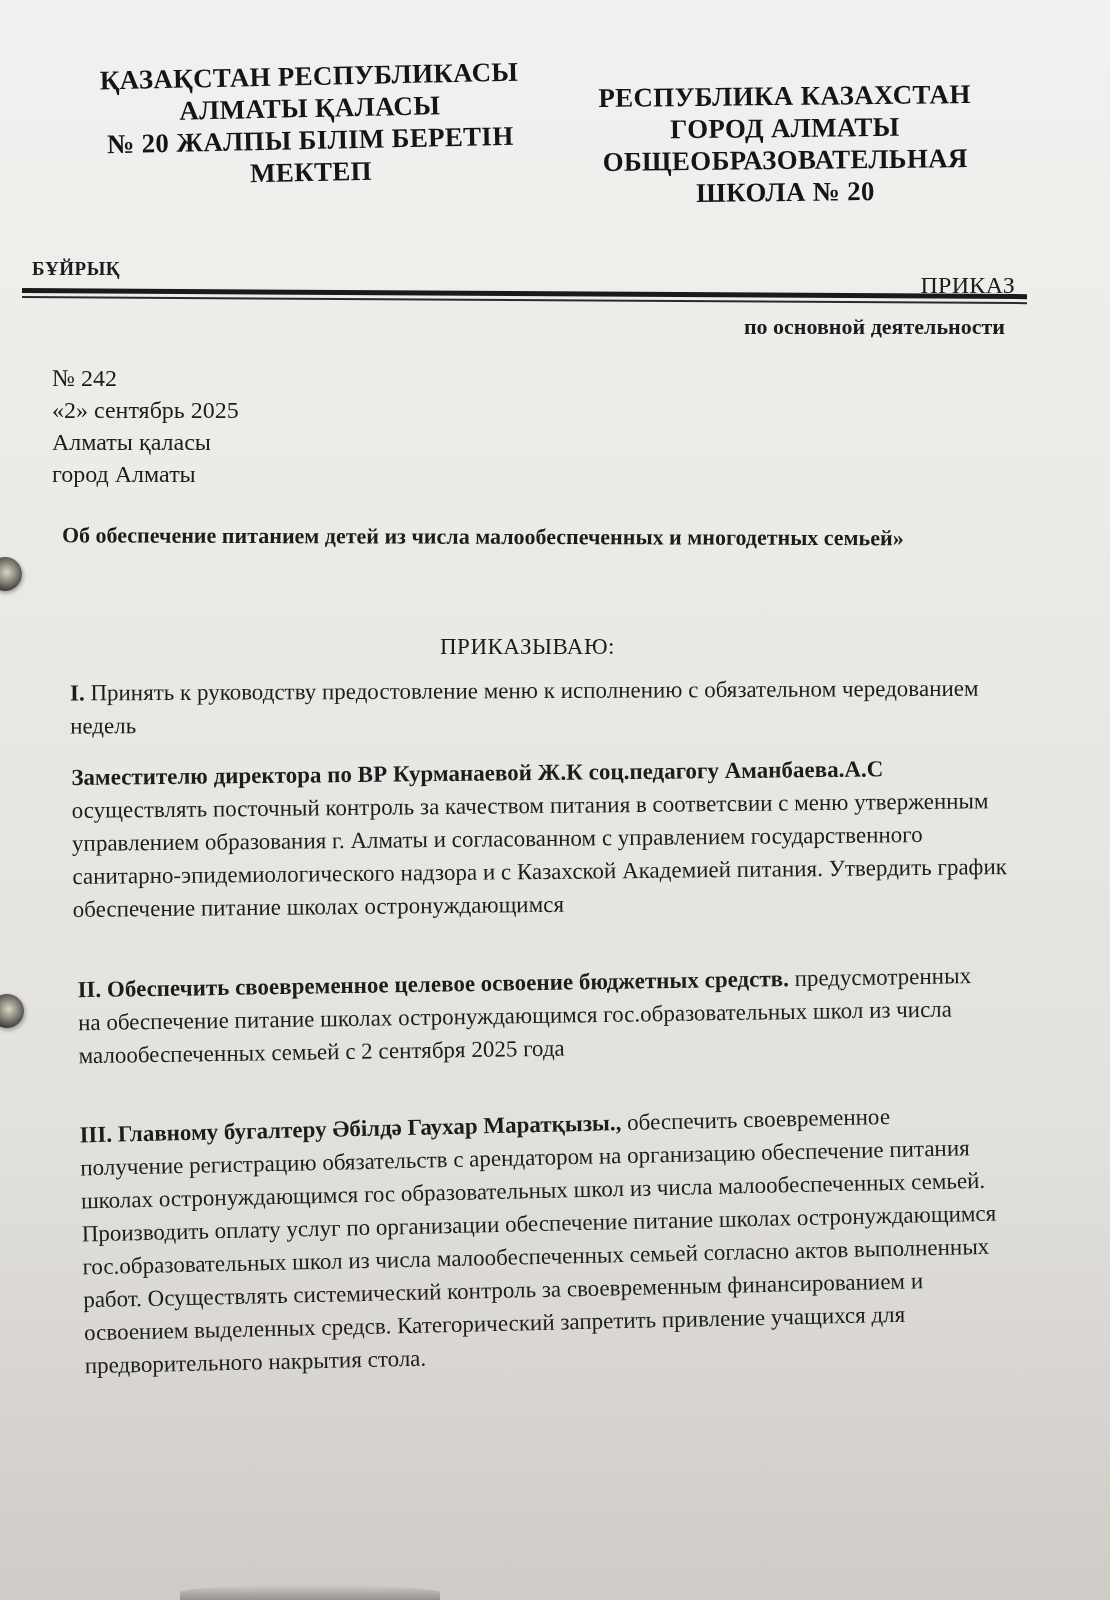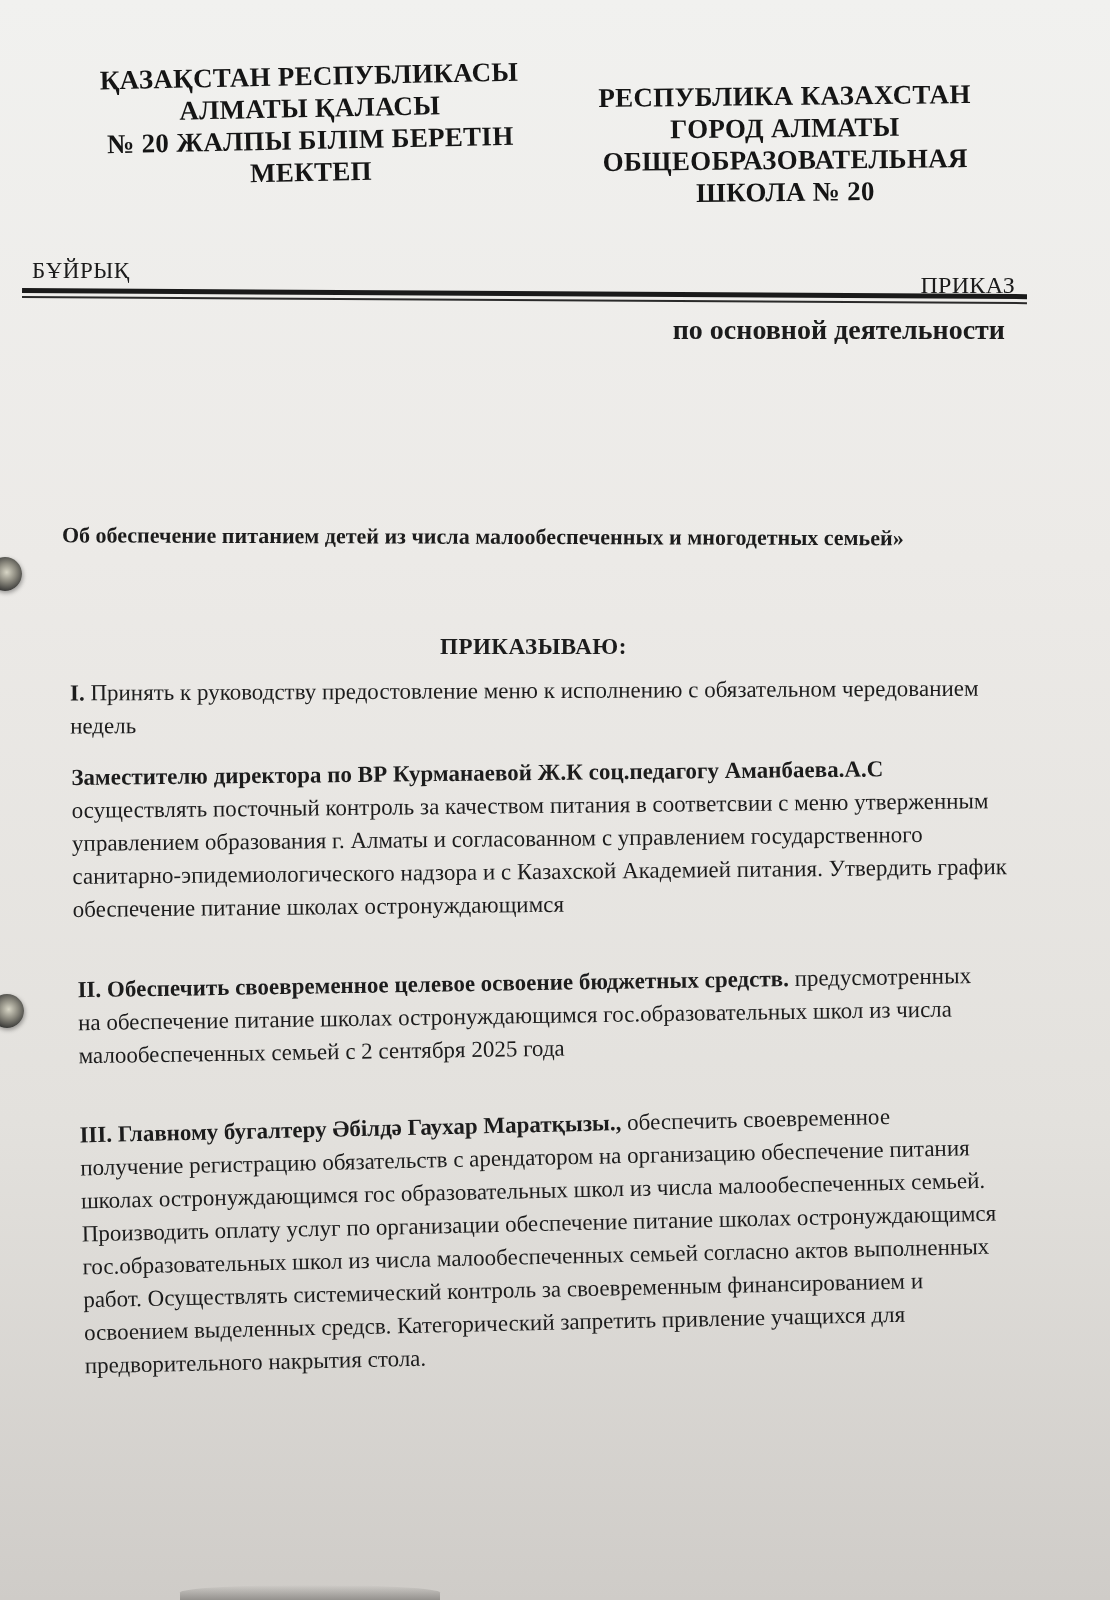--- a/index.html
+++ b/index.html
@@ -12,30 +12,30 @@
     }
     .page { position: absolute; left: 0; top: 0; width: 1110px; height: 1600px; }
     .abs { position: absolute; }
     .hdr {
       font-weight: bold; text-align: center; font-size: 27px; line-height: 32px;
       letter-spacing: 0.3px; color: #151515;
     }
     .hdr div { white-space: nowrap; }
     .hdr-left { left: 60px; top: 60px; width: 500px; transform: rotate(-1.2deg); }
     .hdr-right { left: 585px; top: 80px; width: 400px; transform: rotate(-0.6deg); }
-    .buyryk { left: 32px; top: 258px; font-size: 23px; letter-spacing: 0.5px; }
+    .buyryk { left: 32px; top: 258px; font-size: 19px; letter-spacing: 0.5px; font-weight: bold; }
     .rule-wrap { left: 22px; top: 288px; width: 1005px; height: 16px; transform: rotate(0.35deg); transform-origin: left; }
     .rule-thick { position: absolute; left: 0; top: 0; width: 100%; height: 5px; background: #1a1a1a; }
     .rule-thin { position: absolute; left: 0; top: 8px; width: 100%; height: 2px; background: #2a2a2a; }
     .prikaz { right: 95px; top: 272px; font-size: 24px; letter-spacing: 0.3px; text-align: center; }
-    .osnov { right: 105px; top: 314px; font-size: 28px; font-weight: bold; }
+    .osnov { right: 105px; top: 314px; font-size: 22px; font-weight: bold; }
     .meta { left: 52px; top: 362px; font-size: 24px; line-height: 32px; }
     .meta div { white-space: nowrap; }
     .title { left: 62px; top: 520px; width: 940px; font-size: 22px; font-weight: bold; line-height: 34px; transform: rotate(0.2deg); }
-    .order { left: 440px; top: 634px; font-size: 23px; font-weight: bold; letter-spacing: 0.5px; }
+    .order { left: 440px; top: 634px; font-size: 23px; font-weight: normal; letter-spacing: 0.5px; }
     .para { font-size: 23px; line-height: 33px; width: 940px; }
     .p1 { left: 70px; top: 674px; transform: rotate(-0.3deg); }
     .p2 { left: 72px; top: 756px; transform: rotate(-0.6deg); width: 935px; }
     .p3 { left: 78px; top: 966px; transform: rotate(-0.9deg); width: 920px; }
     .p4 { left: 82px; top: 1108px; transform: rotate(-1.3deg); width: 915px; }
     .b { font-weight: bold; }
     .ring {
       position: absolute; width: 34px; height: 34px; border-radius: 50%;
       background: radial-gradient(circle at 55% 45%, #d8d6c6 0%, #8d8b80 35%, #3c3c3a 70%, #1e1e1e 100%);
       box-shadow: 1px 2px 4px rgba(0,0,0,0.35);
@@ -73,20 +73,26 @@
   <div class="abs buyryk">БҰЙРЫҚ</div>
   <div class="abs prikaz">ПРИКАЗ</div>
 
   <div class="abs rule-wrap">
     <div class="rule-thick"></div>
     <div class="rule-thin"></div>
   </div>
 
   <div class="abs osnov">по основной деятельности</div>
 
+  <div class="abs meta">
+    <div>№ 242</div>
+    <div>«2» сентябрь 2025</div>
+    <div>Алматы қаласы</div>
+    <div>город Алматы</div>
+  </div>
 
   <div class="abs title">Об обеспечение питанием детей из числа малообеспеченных и многодетных семьей»</div>
 
   <div class="abs order">ПРИКАЗЫВАЮ:</div>
 
   <div class="abs para p1">
     <span class="b">I.</span><span> Принять к руководству предостовление меню к исполнению с обязательном чередованием недель</span>
   </div>
 
   <div class="abs para p2">

